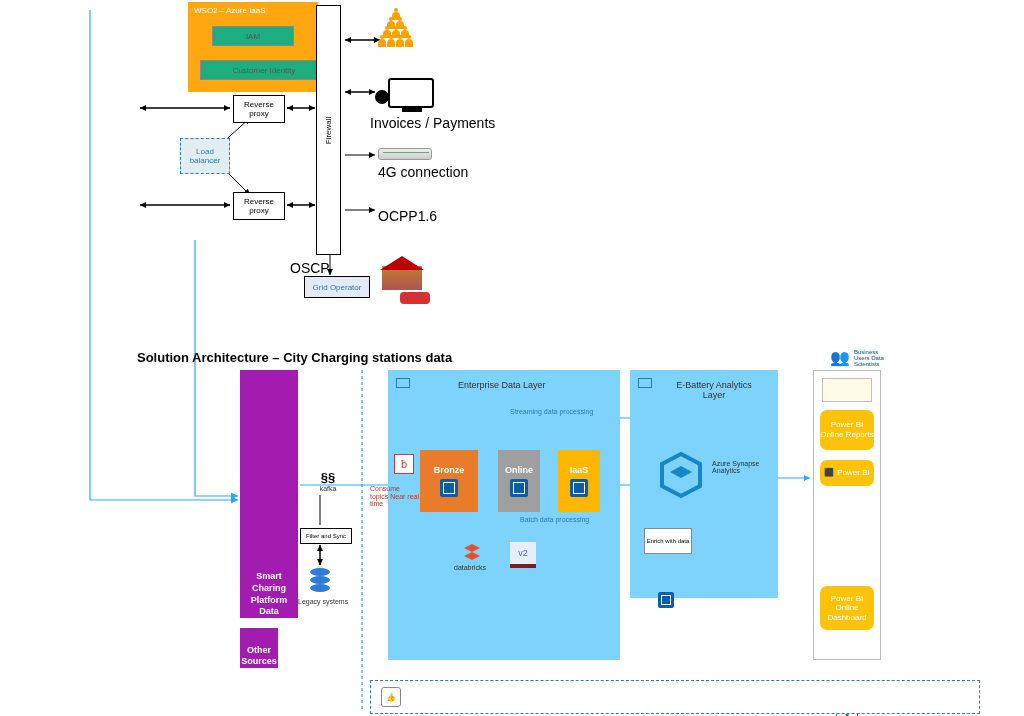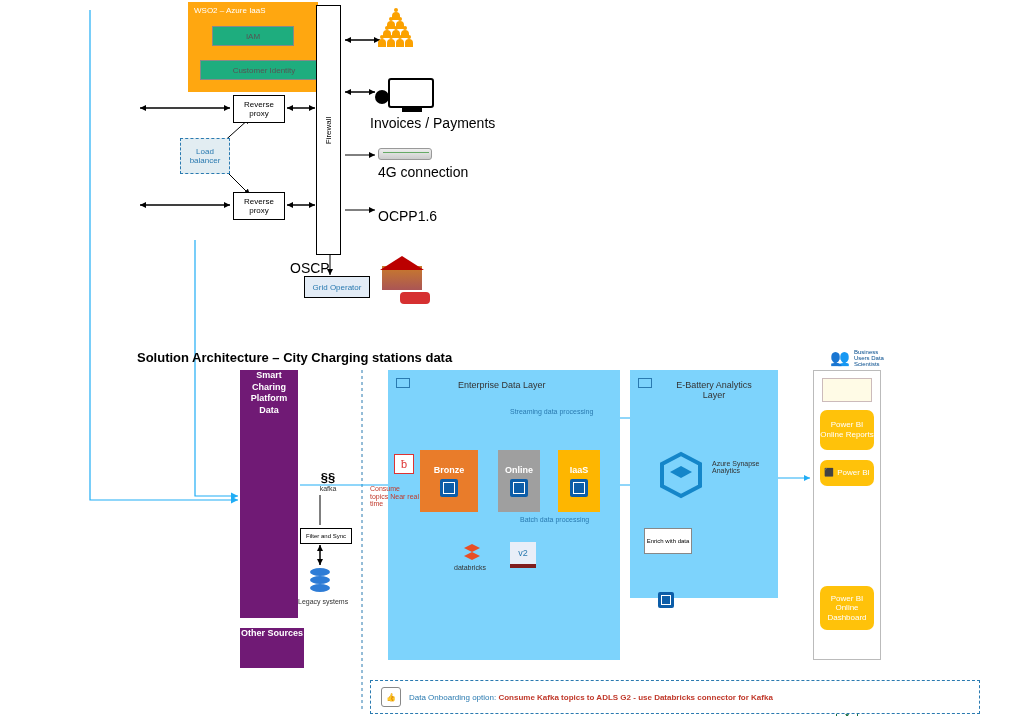--- a/index.html
+++ b/index.html
@@ -9,21 +9,21 @@
 .dashed{border:1px dashed #2a7ab0}
 .label{font-size:14px}
 
 
 .orange-rect{background:#ffa710;position:absolute}
 .green-btn{background:#1ead7e;color:#555;font-size:8px;border:1px solid #888;display:flex;align-items:center;justify-content:center;position:absolute}
 
 
 .title{position:absolute;top:350px;left:137px;font-size:13px;font-weight:bold}
 
-.source-box{background:#701a75;color:#fff;font-size:9px;font-weight:bold;display:flex;align-items:flex-start;justify-content:center;text-align:center;line-height:1.3}
+.source-box{background:#a21caf;color:#fff;font-size:9px;font-weight:bold;display:flex;align-items:flex-end;justify-content:center;text-align:center;line-height:1.3}
 .panel{background:#7dd3fc;position:absolute}
 .panel-title{font-size:9px;color:#333;position:absolute}
 .medallion{color:#fff;font-size:9px;font-weight:bold;display:flex;flex-direction:column;align-items:center;justify-content:center;gap:4px}
 .med-icon{width:18px;height:18px;background:#0c5da8;border-radius:2px;position:relative}
 .med-icon::after{content:"";position:absolute;inset:3px;border:1px solid #fff}
 .small-text{font-size:7px;color:#333}
 .txt-red{color:#c0392b;font-size:7px}
 .txt-blue{color:#2a7ab0;font-size:7px}
 
 .yellow-card{background:#ffc20a;color:#fff;font-size:8px;display:flex;align-items:center;justify-content:center;text-align:center;line-height:1.2;border-radius:7px}
@@ -177,21 +177,21 @@
   <div style="width:40px;height:24px;background:linear-gradient(#c97b2b,#a55);position:absolute;bottom:0"></div>
   <div style="width:44px;height:14px;background:#b00;position:absolute;top:0;left:-2px;clip-path:polygon(50% 0,100% 100%,0 100%)"></div>
 </div>
 <div class="car abs" style="left:400px;top:292px"></div>
 
 <div class="title">Solution Architecture – City Charging stations data</div>
 
 <div class="source-box abs" style="left:240px;top:370px;width:58px;height:248px">
   <span>Smart Charing Platform Data</span>
 </div>
-<div class="source-box abs" style="left:240px;top:628px;width:64px;height:40px">
+<div class="source-box abs" style="left:240px;top:628px;width:38px;height:40px">
   <span>Other Sources</span>
 </div>
 
 <div class="abs" style="left:306px;top:470px;width:44px;text-align:center">
   <div class="kafka-icon">§§</div>
   <div class="small-text">kafka</div>
 </div>
 <div class="box abs" style="left:300px;top:528px;width:52px;height:16px;font-size:6px">Filter and Sync</div>
 <div class="abs" style="left:310px;top:568px">
   <div class="db-icon">
@@ -273,17 +273,13 @@
 </div>
 
 <div class="yellow-card abs" style="left:820px;top:586px;width:54px;height:44px">
   <span>Power BI Online Dashboard</span>
 </div>
 
 <div class="excel-icon abs" style="left:836px;top:640px">X</div>
 
 <div class="callout abs" style="left:370px;top:680px;width:610px">
   <div style="width:20px;height:20px;border:1px solid #888;border-radius:3px;display:flex;align-items:center;justify-content:center;flex-shrink:0">👍</div>
-  <div style="color:#2a7ab0">
-    <span>Data Onboarding option: </span>
-    <b>Consume Kafka topics to ADLS G2 - use Databricks connector for Kafka</b>
-  </div>
 </div>
 
 </body></html>

